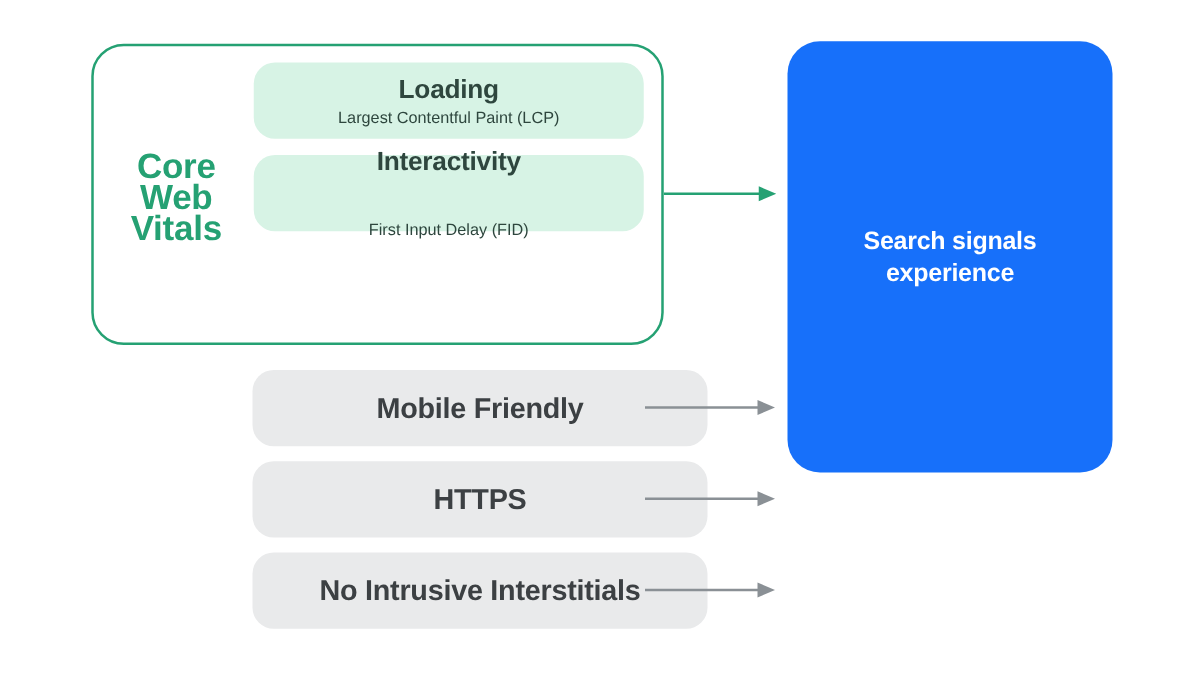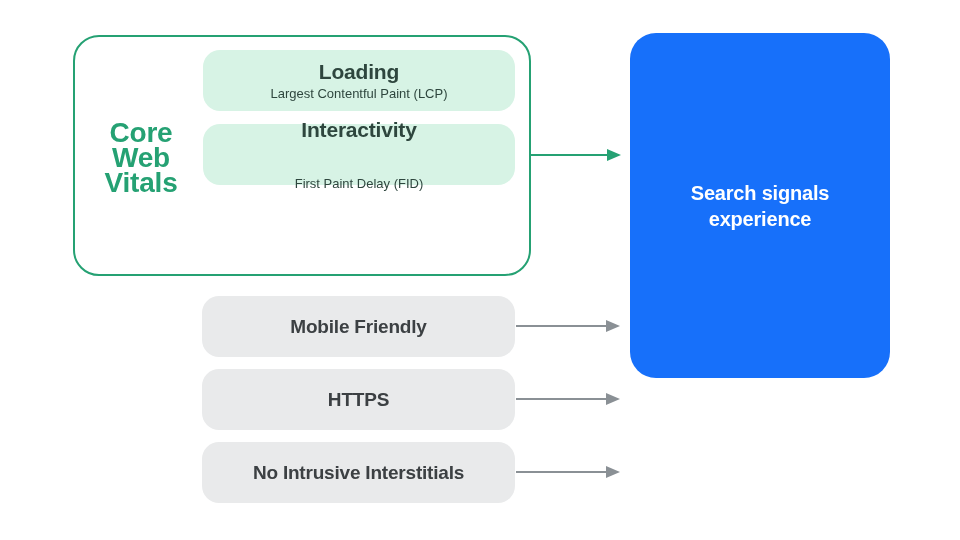--- a/index.html
+++ b/index.html
@@ -49,25 +49,25 @@
   .vital-title{
     font-size:21px;font-weight:600;color:var(--vital-text);
     line-height:1.1;letter-spacing:-0.2px;
   }
   .vital-sub{
     font-size:13px;font-weight:400;color:var(--vital-text);
     margin-top:3px;
   }
   
   .signal-box{
-    position:absolute;left:202px;width:313px;height:61px;
+    position:absolute;left:202px;width:364px;height:61px;
     background:var(--gray-box);
     border-radius:17px;
     display:flex;align-items:center;justify-content:center;
-    font-size:19px;font-weight:600;color:var(--signal-text);
+    font-size:23px;font-weight:600;color:var(--signal-text);
     letter-spacing:-0.2px;
   }
   .signal-box.s1{top:296px;}
   .signal-box.s2{top:369px;}
   .signal-box.s3{top:442px;}
   
   .result-box{
     position:absolute;left:630px;top:33px;width:260px;height:345px;
     background:var(--blue);
     border-radius:26px;
@@ -96,21 +96,21 @@
       <span>Vitals</span>
     </div>
 
     <div class="vital-box v1">
       <div class="vital-title">Loading</div>
       <div class="vital-sub">Largest Contentful Paint (LCP)</div>
     </div>
 
     <div class="vital-box v2">
       <div class="vital-title">Interactivity</div>
-      <div class="vital-sub">First Paint Delay (FID)</div>
+      <div class="vital-sub">First Input Delay (FID)</div>
     </div>
 
   </div>
 
   <svg class="arrow arrow-green" style="left:531px;top:147px;" width="90" height="16" viewBox="0 0 90 16" aria-hidden="true">
     <line x1="0" y1="8" x2="78" y2="8" stroke="currentColor" stroke-width="2"></line>
     <polygon points="76,2 90,8 76,14" fill="currentColor"></polygon>
   </svg>
 
   <div class="signal-box s1">

